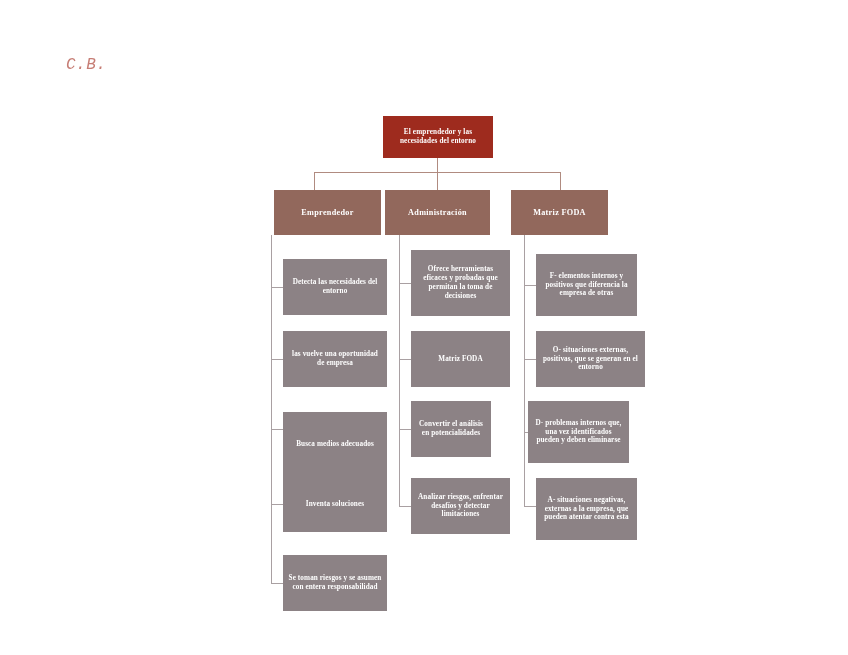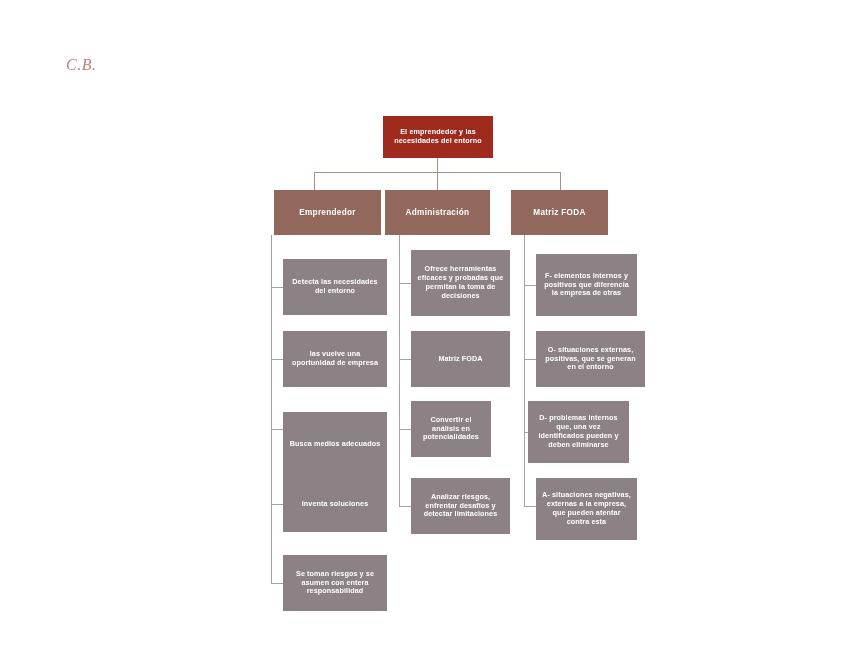--- a/index.html
+++ b/index.html
@@ -18,41 +18,42 @@
     height: 655px;
     background: #ffffff;
     overflow: hidden;
   }
 
   
   .monogram {
     position: absolute;
     left: 66px;
     top: 56px;
-    font-family: Liberation Serif, serif;
+    font-family: Liberation Mono, monospace;
     font-style: italic;
     font-size: 16px;
     letter-spacing: 0.5px;
     color: #c2736a;
     opacity: 0.92;
     user-select: none;
   }
 
   
   .node {
     position: absolute;
     box-sizing: border-box;
     display: flex;
     align-items: center;
     justify-content: center;
     text-align: center;
     color: #ffffff;
     line-height: 1.22;
     padding: 9px 5px;
     overflow: hidden;
+    font-family: Liberation Serif, serif;
   }
 
   .node-root {
     background: #9e2b1e;
     font-size: 7.2px;
     font-weight: bold;
     letter-spacing: 0.15px;
   }
 
   .node-l2 {

